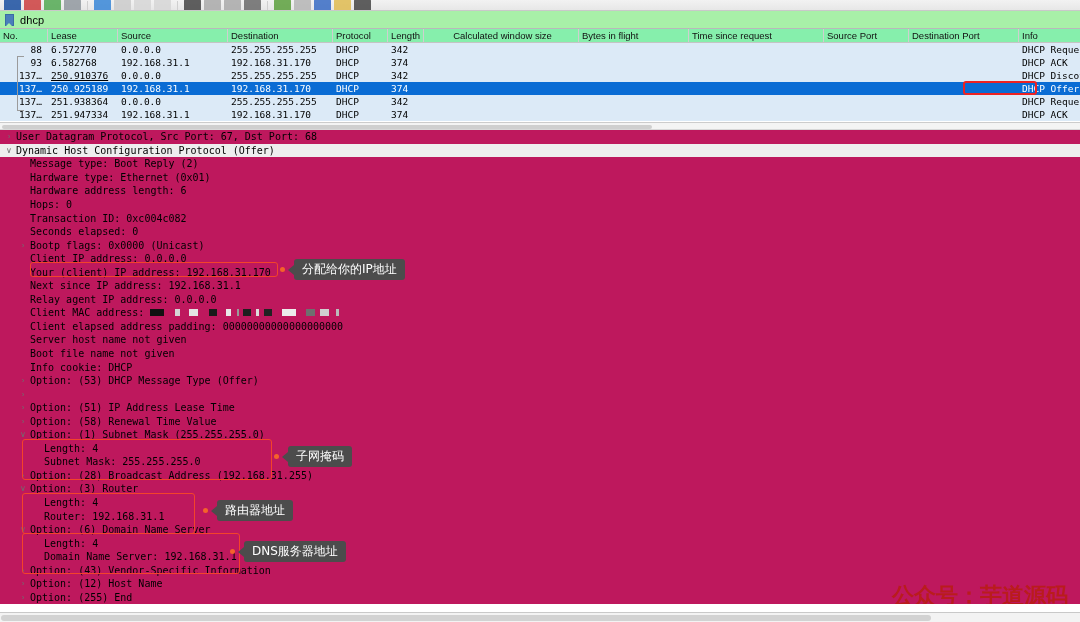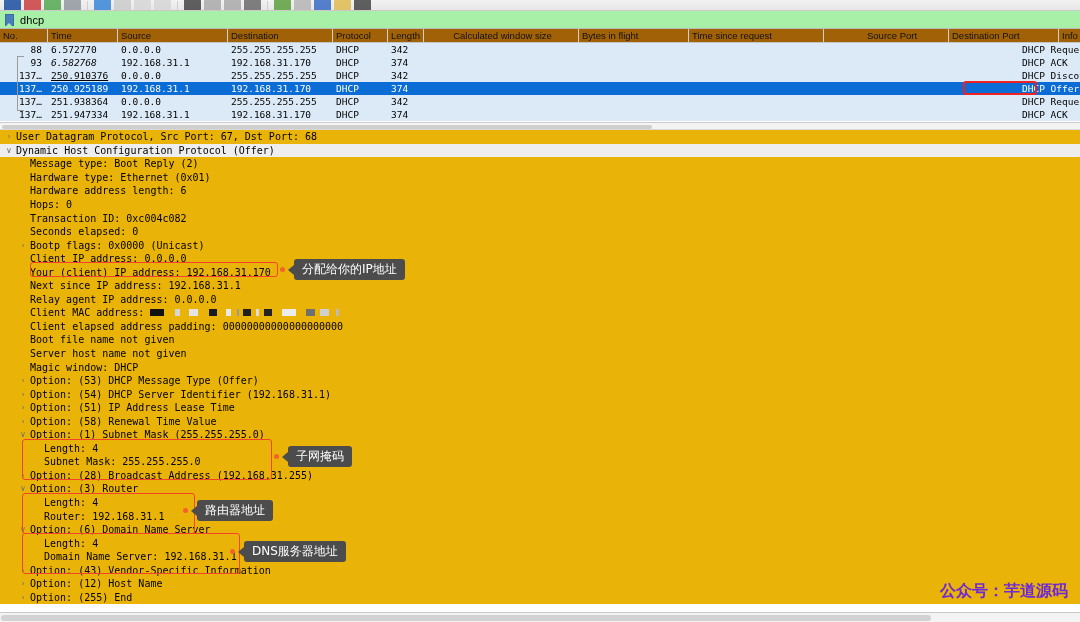--- a/index.html
+++ b/index.html
@@ -40,21 +40,21 @@
     border-bottom:3px solid #a8f0a8;
   }
   .filter-text {
     font-family:"Liberation Sans", sans-serif; font-size:11px; color:#000;
     line-height:18px; letter-spacing:.1px;
   }
 
   
   .plist { position:absolute; left:0; top:29px; width:1080px; height:93px; background:#fff; overflow:hidden; }
   .plist-head {
-    height:14px; display:flex; background:#a16207;
+    height:14px; display:flex; background:#86efac;
     border-bottom:1px solid #c4c4c4; font-size:9.5px; color:#111;
   }
   .plist-head .col {
     line-height:14px; padding-left:3px; border-right:1px solid #cfcfcf;
     white-space:nowrap; overflow:hidden; flex:none;
   }
   .plist-head .col:last-child{ border-right:none; }
   .prow {
     height:13px; display:flex; font-family:"DejaVu Sans Mono","Liberation Mono",monospace;
     font-size:9.5px; color:#000; background:#dceaf7;
@@ -79,21 +79,21 @@
   .pane-split {
     position:absolute; left:0; top:122px; width:1080px; height:8px;
     background:#f4f4f4; border-top:1px solid #cccccc; border-bottom:1px solid #d8d8d8;
   }
   .pane-split .thumb{
     position:absolute; left:2px; top:2px; width:650px; height:4px;
     background:#cfcfcf; border-radius:2px;
   }
 
   
-  .detail { position:absolute; left:0; top:130px; width:1080px; height:482px; background:#eab308; overflow:hidden; }
+  .detail { position:absolute; left:0; top:130px; width:1080px; height:482px; background:#be185d; overflow:hidden; }
   .trow {
     position:relative; height:13.55px; display:flex; align-items:center;
     font-family:"DejaVu Sans Mono","Liberation Mono",monospace; font-size:10px; color:#000;
     white-space:nowrap;
   }
   .trow.highlight { background:#eeeeee; }
   .tw { width:10px; flex:none; text-align:center; color:#6f6f6f; font-size:8px; font-family:"Liberation Sans",sans-serif; }
   .tw.open::before { content:"\2228"; }
   .tw.closed::before { content:"\203A"; }
   .ttext { padding-left:2px; }
@@ -121,21 +121,21 @@
   }
   .callout .bubble {
     background:#4c4c4c; color:#fff; font-size:12px; line-height:21px;
     padding:0 8px; border-radius:3px; height:21px; white-space:nowrap;
     font-family:"DejaVu Sans","Liberation Sans",sans-serif;
   }
 
   
   .watermark {
     position:absolute; right:12px; top:581px;
-    color:#6d28d9; font-size:16px; font-weight:bold; white-space:nowrap;
+    color:#b91c1c; font-size:22px; font-weight:bold; white-space:nowrap;
     font-family:"DejaVu Sans","Liberation Sans",sans-serif;
   }
 
   
   .hscroll {
     position:absolute; left:0; top:612px; width:1080px; height:10px;
     background:#f3f3f3; border-top:1px solid #c9c9c9;
   }
   .hscroll .thumb{
     position:absolute; left:1px; top:2px; width:930px; height:6px;
@@ -174,50 +174,50 @@
     </div>
 
   <div class="filterbar">
     <div class="filter-bookmark"></div>
     <div class="filter-text">dhcp</div>
   </div>
 
   <div class="plist">
     <div class="plist-head" id="plist-head">
         <div class="col" style="width: 48px;">No.</div>
-        <div class="col" style="width: 70px;">Time</div>
+        <div class="col" style="width: 70px;">Lease</div>
         <div class="col" style="width: 110px;">Source</div>
         <div class="col" style="width: 105px;">Destination</div>
         <div class="col" style="width: 55px;">Protocol</div>
         <div class="col" style="width: 36px;">Length</div>
         <div class="col" style="width: 155px; text-align: center;">Calculated window size</div>
         <div class="col" style="width: 110px;">Bytes in flight</div>
         <div class="col" style="width: 135px;">Time since request</div>
-        <div class="col" style="width: 85px; margin-left: 40px;">Source Port</div>
+        <div class="col" style="width: 85px;">Source Port</div>
         <div class="col" style="width: 110px;">Destination Port</div>
         <div class="col" style="width: 150px;">Info</div>
       </div>
     <div id="plist-body">
         <div class="prow">
           <div class="c num" style="width: 48px;">88</div>
           <div class="c" style="width: 70px;">6.572770</div>
           <div class="c" style="width: 110px;">0.0.0.0</div>
           <div class="c" style="width: 105px;">255.255.255.255</div>
           <div class="c" style="width: 55px;">DHCP</div>
           <div class="c" style="width: 36px;">342</div>
           <div class="c" style="width: 155px;"></div>
           <div class="c" style="width: 110px;"></div>
           <div class="c" style="width: 135px;"></div>
           <div class="c" style="width: 85px;"></div>
           <div class="c" style="width: 110px;"></div>
           <div class="c" style="width: 150px;">DHCP Request</div>
         </div>
         <div class="prow">
           <div class="c num" style="width: 48px;">93</div>
-          <div class="c" style="width: 70px; font-style: italic;">6.582768</div>
+          <div class="c" style="width: 70px;">6.582768</div>
           <div class="c" style="width: 110px;">192.168.31.1</div>
           <div class="c" style="width: 105px;">192.168.31.170</div>
           <div class="c" style="width: 55px;">DHCP</div>
           <div class="c" style="width: 36px;">374</div>
           <div class="c" style="width: 155px;"></div>
           <div class="c" style="width: 110px;"></div>
           <div class="c" style="width: 135px;"></div>
           <div class="c" style="width: 85px;"></div>
           <div class="c" style="width: 110px;"></div>
           <div class="c" style="width: 150px;">DHCP ACK</div>
@@ -358,37 +358,36 @@
           <span class="blk" style="width: 9px; background: rgb(208, 208, 208); margin-left: 3px;"></span>
           <span class="blk" style="width: 3px; background: rgb(187, 187, 187); margin-left: 5px;"></span>
         </span>
       </div>
       <div class="trow">
         <span class="tw " style="margin-left: 18px;"></span>
         <span class="ttext">Client elapsed address padding: 00000000000000000000</span>
       </div>
       <div class="trow">
         <span class="tw " style="margin-left: 18px;"></span>
+        <span class="ttext">Server host name not given</span>
+      </div>
+      <div class="trow">
+        <span class="tw " style="margin-left: 18px;"></span>
         <span class="ttext">Boot file name not given</span>
       </div>
       <div class="trow">
         <span class="tw " style="margin-left: 18px;"></span>
-        <span class="ttext">Server host name not given</span>
-      </div>
-      <div class="trow">
-        <span class="tw " style="margin-left: 18px;"></span>
-        <span class="ttext">Magic window: DHCP</span>
+        <span class="ttext">Info cookie: DHCP</span>
       </div>
       <div class="trow">
         <span class="tw closed" style="margin-left: 18px;"></span>
         <span class="ttext">Option: (53) DHCP Message Type (Offer)</span>
       </div>
       <div class="trow">
         <span class="tw closed" style="margin-left: 18px;"></span>
-        <span class="ttext">Option: (54) DHCP Server Identifier (192.168.31.1)</span>
       </div>
       <div class="trow">
         <span class="tw closed" style="margin-left: 18px;"></span>
         <span class="ttext">Option: (51) IP Address Lease Time</span>
       </div>
       <div class="trow">
         <span class="tw closed" style="margin-left: 18px;"></span>
         <span class="ttext">Option: (58) Renewal Time Value</span>
       </div>
       <div class="trow">
@@ -456,21 +455,21 @@
       <div class="callout" style="left: 280px; top: 259px;">
         <span class="dot"></span>
         <span class="arrow"></span>
         <span class="bubble">分配给你的IP地址</span>
       </div>
       <div class="callout" style="left: 274px; top: 446px;">
         <span class="dot"></span>
         <span class="arrow"></span>
         <span class="bubble">子网掩码</span>
       </div>
-      <div class="callout" style="left: 183px; top: 500px;">
+      <div class="callout" style="left: 203px; top: 500px;">
         <span class="dot"></span>
         <span class="arrow"></span>
         <span class="bubble">路由器地址</span>
       </div>
       <div class="callout" style="left: 230px; top: 541px;">
         <span class="dot"></span>
         <span class="arrow"></span>
         <span class="bubble">DNS服务器地址</span>
       </div>
     </div>

